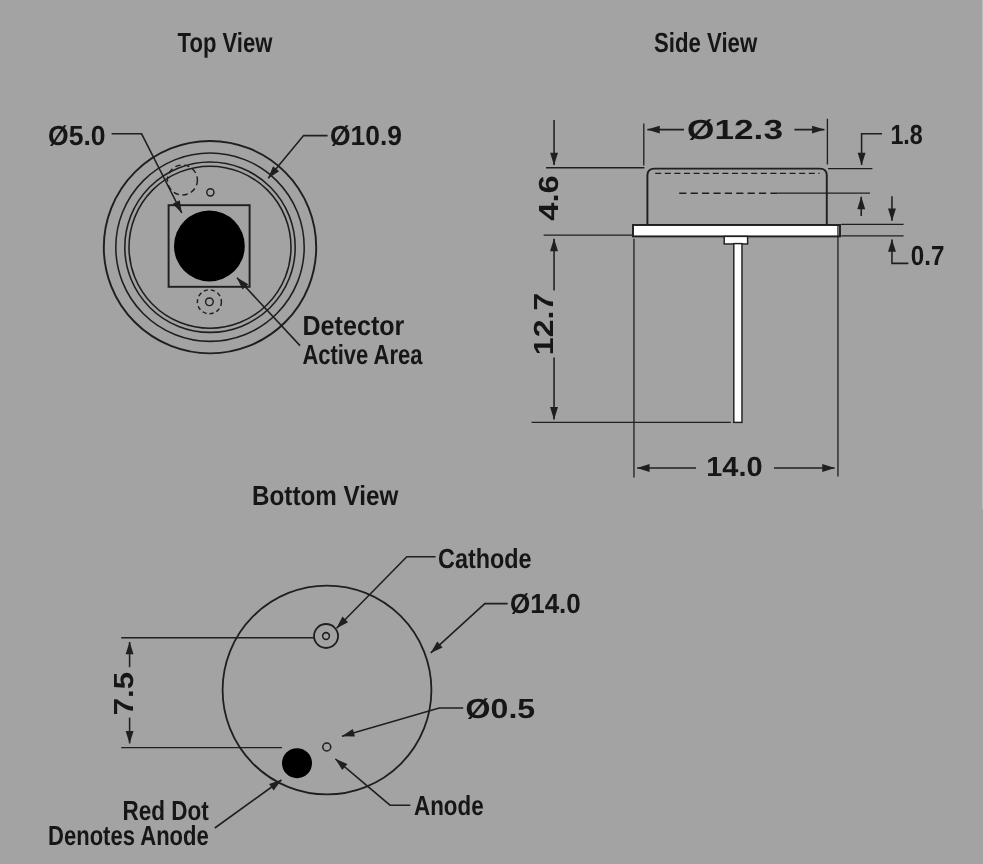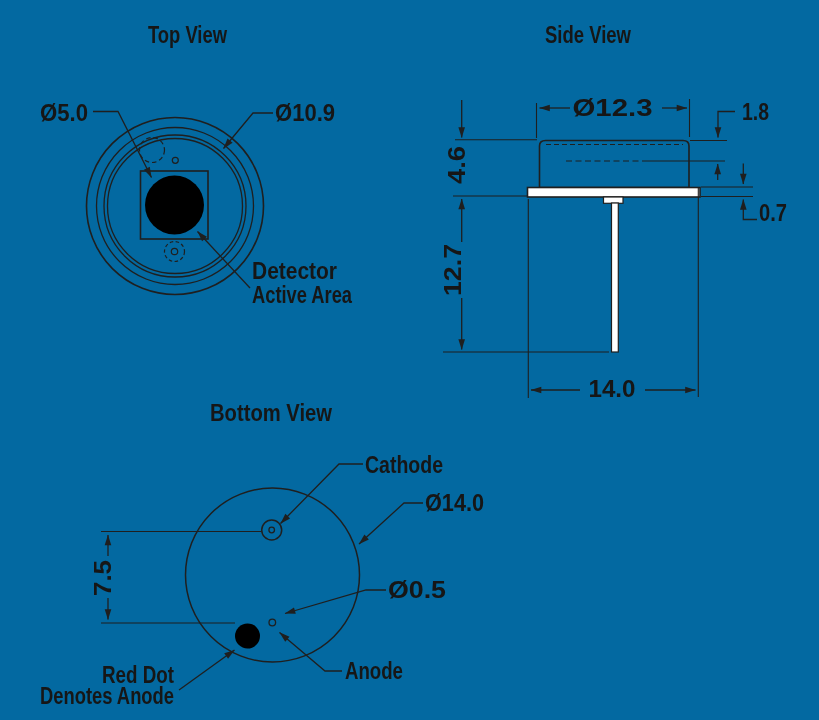--- a/index.html
+++ b/index.html
@@ -1,19 +1,19 @@
 <!DOCTYPE html>
 <html><head>
 <meta charset="utf-8">
 <style>
   html,body{margin:0;padding:0;background:#e8e8e8;}
   .page{
     position:relative;
     width:819px;height:720px;
-    background:#0369a1;
+    background:#a3a3a3;
     font-family:"Liberation Sans", sans-serif;
     overflow:hidden;
   }
   svg{display:block;}
   text{
     font-family:"Liberation Sans", sans-serif;
     font-weight:bold;
     fill:#161616;
   }
   .t-label{font-size:23px;}

